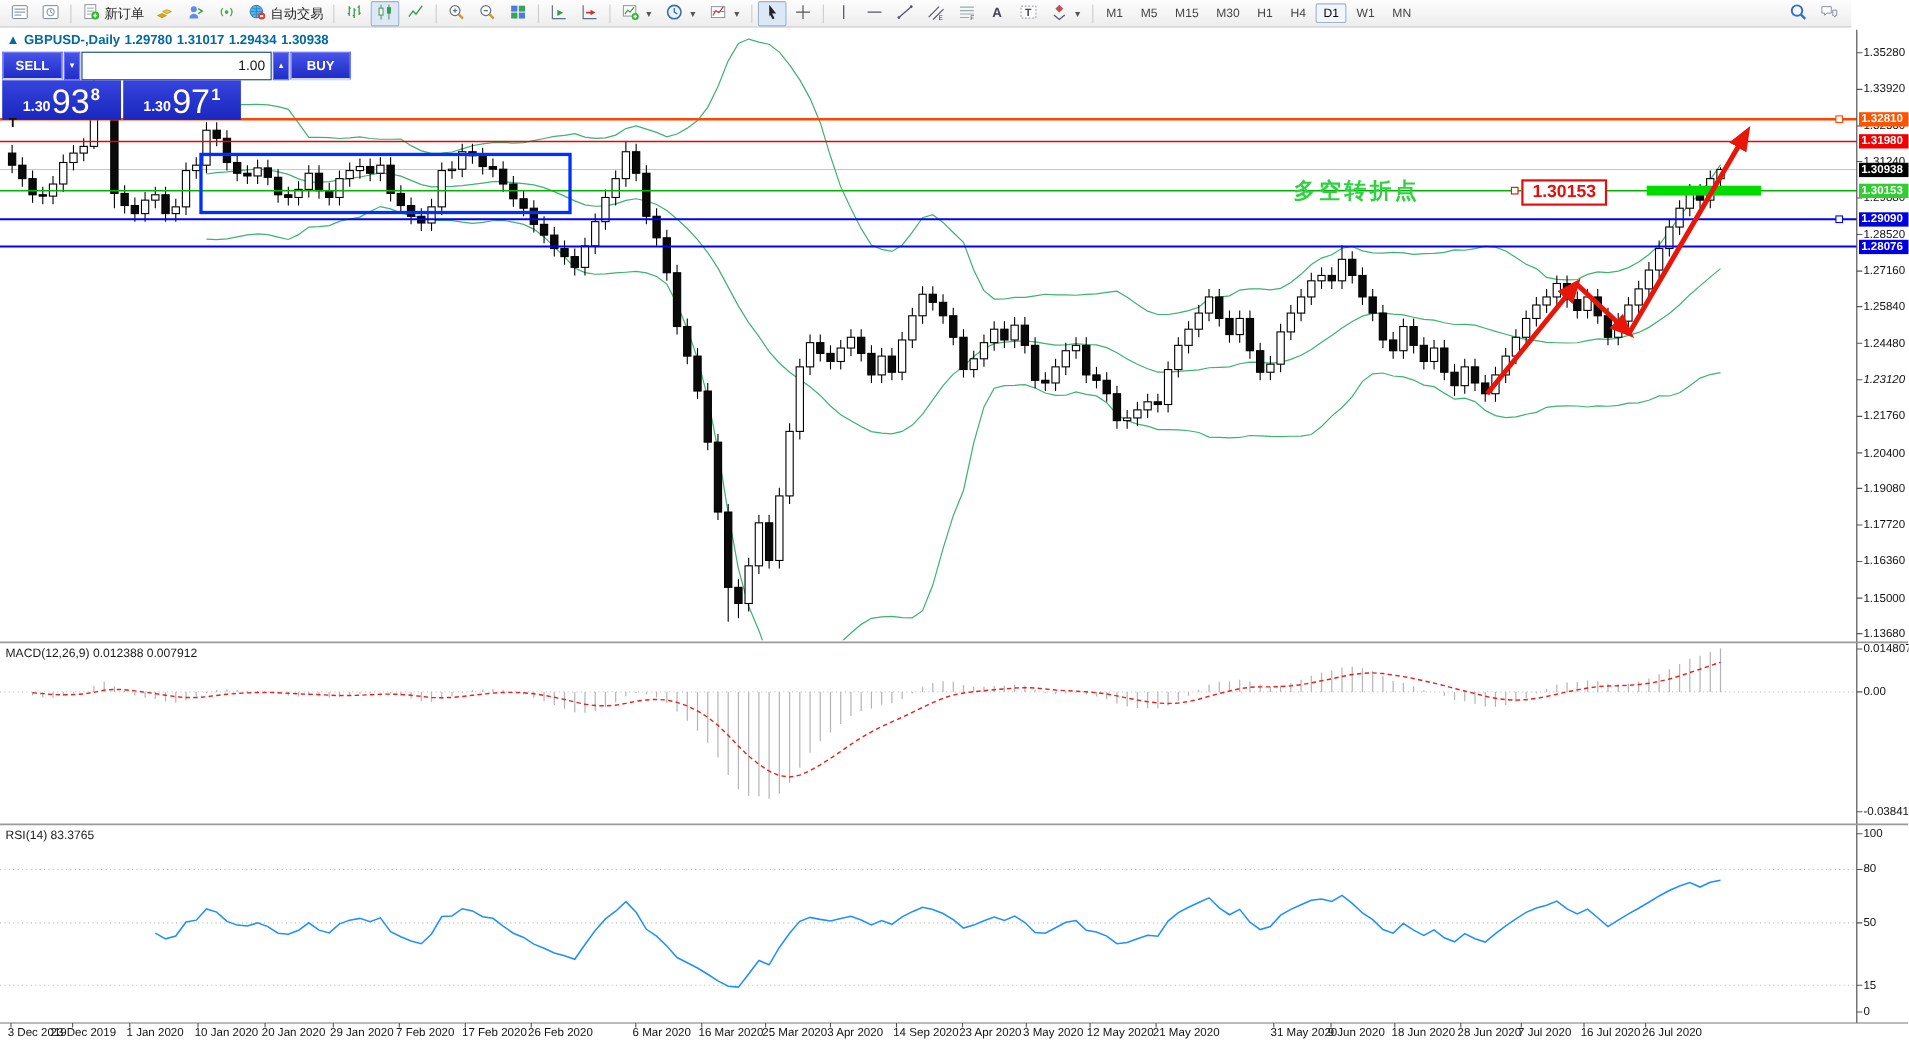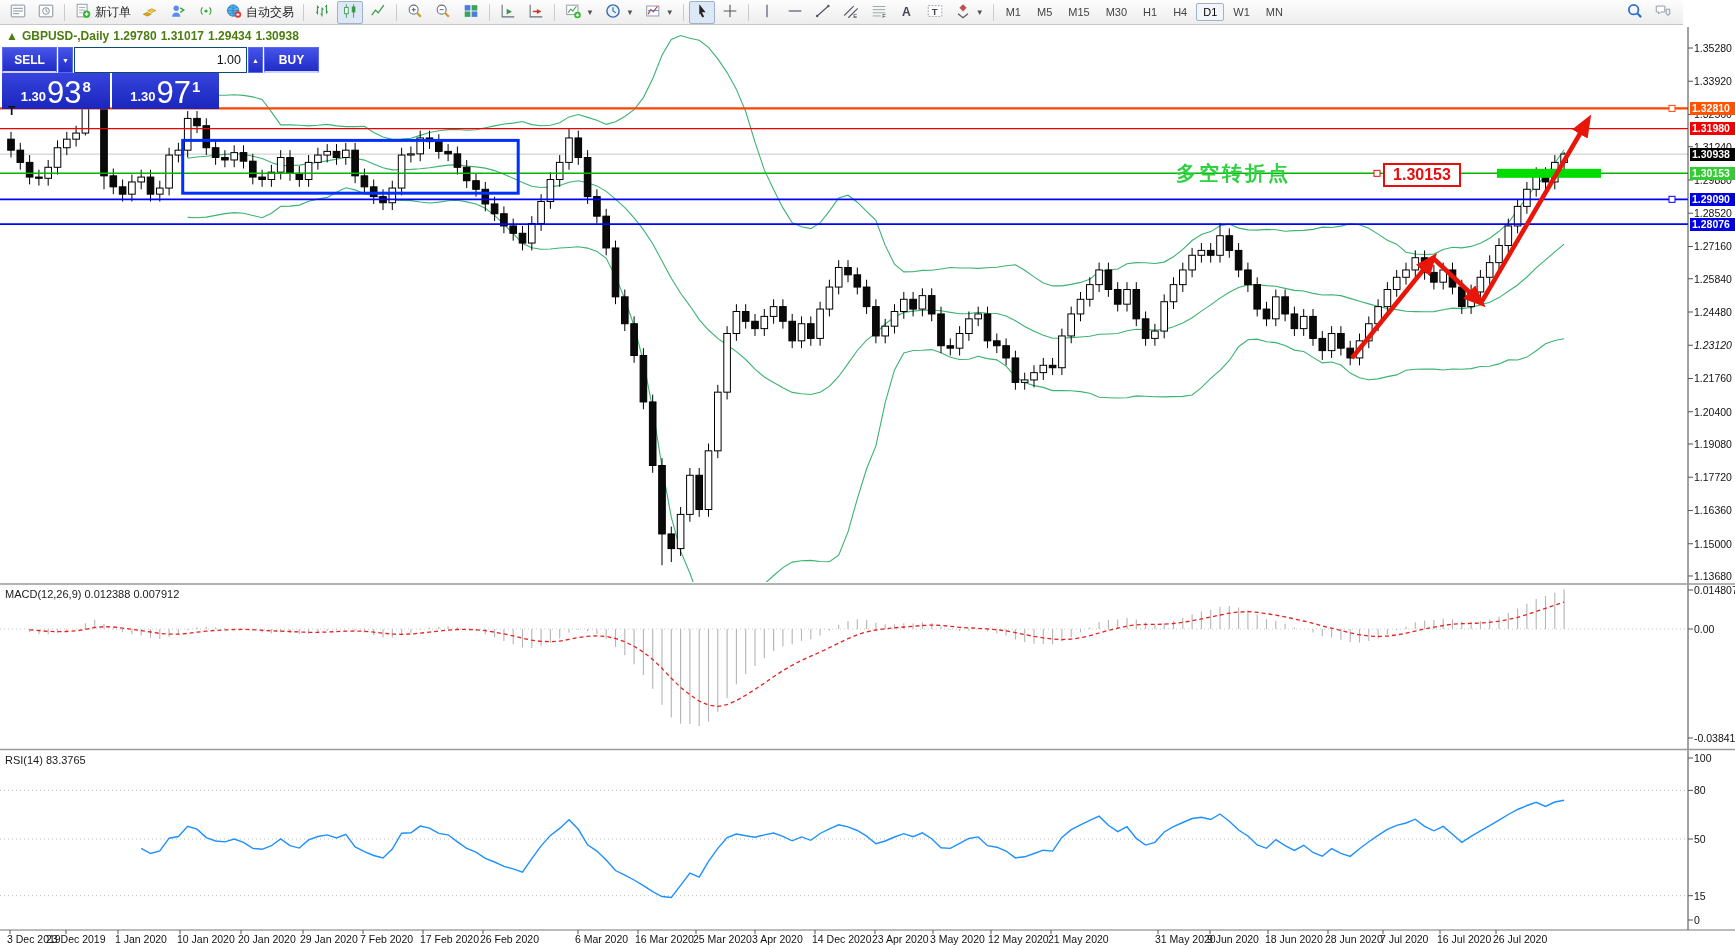--- a/index.html
+++ b/index.html
@@ -16,21 +16,21 @@
   .tb-spacer{margin-left:auto;}
   .tb-dd{font-size:8px;color:#555;margin-left:1px;}
   .tf-btn{font-size:11px;color:#444;padding:2px 6px;margin:0 1px;border:1px solid transparent;border-radius:2px;}
   .tf-btn.active{border-color:#9fb2ca;background:#f2f6fb;color:#000;}
   .tbi{display:block;}
   .plab{position:absolute;left:5px;font-size:11px;color:#1a1a1a;white-space:pre;}
   .ptick{position:absolute;left:1694px;font-size:10.5px;color:#111;line-height:12px;white-space:nowrap;}
   .tag{position:absolute;left:1690px;height:13px;min-width:44px;color:#fff;font-size:10.5px;
        font-weight:700;line-height:13.5px;padding:0 2px;white-space:nowrap;}
   .dlab{position:absolute;top:933px;font-size:10.5px;color:#111;white-space:nowrap;}
-  #symbol-info{position:absolute;left:6px;top:29px;font-size:12px;font-weight:700;color:#4d7c0f;}
+  #symbol-info{position:absolute;left:6px;top:29px;font-size:12px;font-weight:700;color:#0369a1;}
   #symbol-info span{margin-right:4px;}
   
   #trade-panel{position:absolute;left:2px;top:47px;width:217px;}
   #tp-row1{display:flex;height:26px;gap:1px;}
   .tp-btn{flex:none;width:55px;box-sizing:border-box;color:#fff;font-size:12px;font-weight:700;
     display:flex;align-items:center;justify-content:center;
     background:linear-gradient(#4754e8,#1f2cc6);border:1px solid #5d68f2;border-bottom:2px solid #cdd2ff;}
   .tp-step{flex:none;width:15px;box-sizing:border-box;display:flex;align-items:center;justify-content:center;
     background:linear-gradient(#4754e8,#202dc8);border:1px solid #5d68f2;color:#fff;font-size:7px;}
   #tp-vol{flex:1;box-sizing:border-box;border:1px solid #0c4a6e;background:#fff;color:#111;
@@ -947,21 +947,21 @@
     <div class="dlab" style="left: 177px;">10 Jan 2020</div>
     <div class="dlab" style="left: 238px;">20 Jan 2020</div>
     <div class="dlab" style="left: 300px;">29 Jan 2020</div>
     <div class="dlab" style="left: 360px;">7 Feb 2020</div>
     <div class="dlab" style="left: 420px;">17 Feb 2020</div>
     <div class="dlab" style="left: 480px;">26 Feb 2020</div>
     <div class="dlab" style="left: 575px;">6 Mar 2020</div>
     <div class="dlab" style="left: 635px;">16 Mar 2020</div>
     <div class="dlab" style="left: 693px;">25 Mar 2020</div>
     <div class="dlab" style="left: 752px;">3 Apr 2020</div>
-    <div class="dlab" style="left: 812px;">14 Dec 2020</div>
+    <div class="dlab" style="left: 812px;">14 Sep 2020</div>
     <div class="dlab" style="left: 872px;">23 Apr 2020</div>
     <div class="dlab" style="left: 930px;">3 May 2020</div>
     <div class="dlab" style="left: 988px;">12 May 2020</div>
     <div class="dlab" style="left: 1048px;">21 May 2020</div>
     <div class="dlab" style="left: 1155px;">31 May 2020</div>
     <div class="dlab" style="left: 1207px;">9 Jun 2020</div>
     <div class="dlab" style="left: 1265px;">18 Jun 2020</div>
     <div class="dlab" style="left: 1325px;">28 Jun 2020</div>
     <div class="dlab" style="left: 1380px;">7 Jul 2020</div>
     <div class="dlab" style="left: 1437px;">16 Jul 2020</div>

